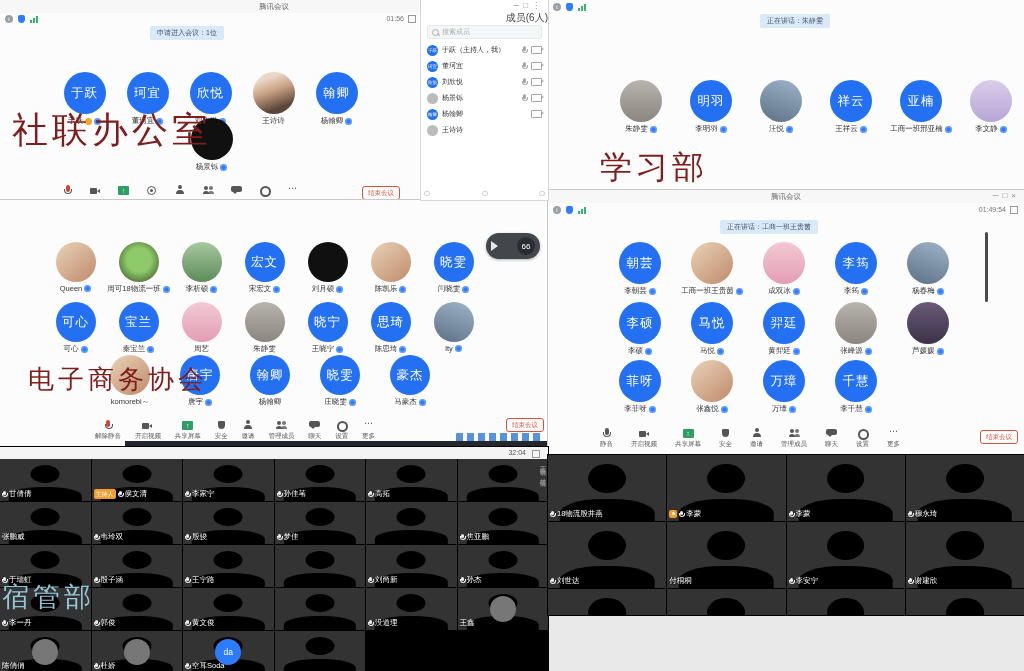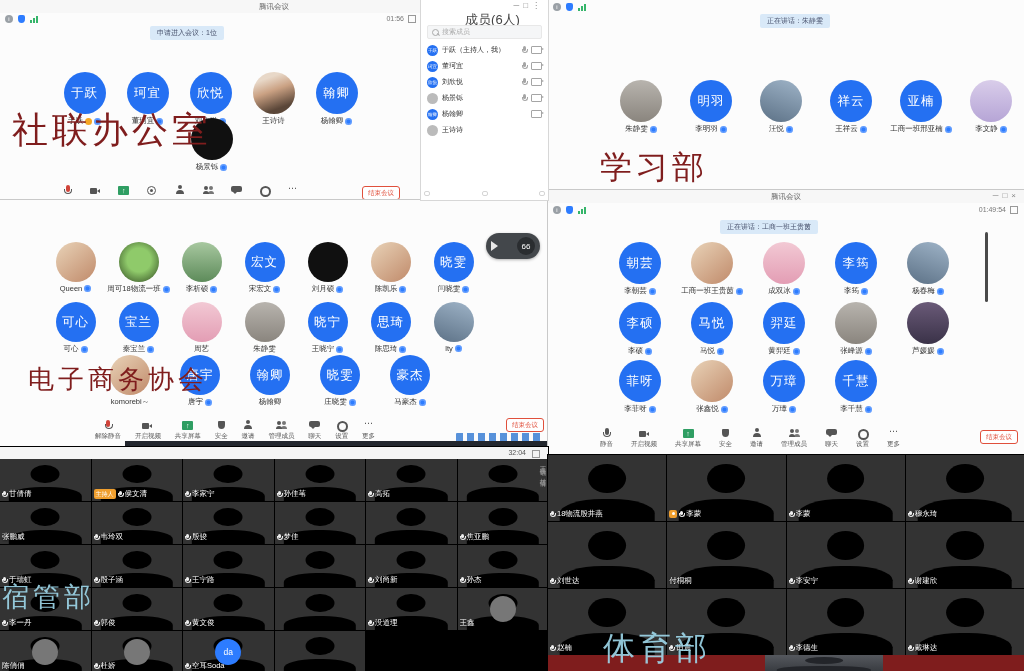--- a/index.html
+++ b/index.html
@@ -1,19 +1,19 @@
 <!DOCTYPE html>
 <html><head>
 <meta charset="utf-8">
 <style>
   html,body{margin:0;padding:0}
   body{width:1024px;height:671px;position:relative;overflow:hidden;background:#e9e9e9;
        font-family:"Liberation Sans","DejaVu Sans",sans-serif;-webkit-font-smoothing:antialiased}
   .panel{position:absolute;overflow:hidden;background:#fcfcfc;outline:1px solid #c9c9c9}
-  .dark{background:#7f1d1d;outline:1px solid #000}
+  .dark{background:#404040;outline:1px solid #000}
 
   
   .titlebar{position:absolute;left:0;right:0;top:0;height:13px;text-align:center;
             font-size:7.5px;color:#666;line-height:13px;background:#f7f7f7}
   .winctl{position:absolute;right:4px;top:1px;font-size:8px;color:#888;letter-spacing:4px}
   .statusrow{position:absolute;left:5px;display:flex;gap:5px;align-items:center}
   .info{width:8px;height:8px;border-radius:50%;background:#9aa0a6;color:#fff;font-size:6px;
         line-height:8px;text-align:center}
   .shld{width:7px;height:8px;background:#2d7cff;border-radius:2px 2px 50% 50%}
   .sig{display:flex;gap:1px;align-items:flex-end}
@@ -70,21 +70,21 @@
   .ic-chat::after{content:"";position:absolute;left:2px;top:7px;border:2px solid transparent;border-top-color:#555}
   .ic-gear::before{content:"";position:absolute;left:1px;top:1px;width:7px;height:7px;border:2px solid #555;border-radius:50%}
   .ic-rec::before{content:"";position:absolute;left:1px;top:1px;width:7px;height:7px;border:1.5px solid #555;border-radius:50%}
   .ic-rec::after{content:"";position:absolute;left:4px;top:4px;width:3px;height:3px;border-radius:50%;background:#555}
   .ic-more::before{content:"⋯";position:absolute;left:0;right:0;top:-2px;text-align:center;font-size:9px;color:#555}
   .end-btn{position:absolute;border:1px solid #e0503c;color:#e0503c;border-radius:3px;font-size:6.5px;
            padding:1.5px 5px;background:#fff;white-space:nowrap}
 
   
   #member{background:#fff;outline:1px solid #d7d7d7;z-index:5}
-  .m-title{position:absolute;left:16px;right:0;top:11px;text-align:center;font-size:13px;color:#444}
+  .m-title{position:absolute;left:16px;right:0;top:11px;text-align:right;font-size:10px;color:#444}
   .srch{position:absolute;left:6px;right:6px;top:25px;height:12px;background:#f5f6f7;border:1px solid #e8e8e8;
         border-radius:2px;display:flex;align-items:center;padding:0 4px;color:#aaa;font-size:7px;gap:3px}
   .lens{width:5px;height:5px;border:1px solid #aaa;border-radius:50%;position:relative;flex:none}
   .lens::after{content:"";position:absolute;left:4px;top:4px;width:3px;height:1px;background:#aaa;transform:rotate(45deg)}
   .mlist{position:absolute;left:0;right:0;top:42px}
   .mrow{display:flex;align-items:center;padding:2.5px 6px;gap:4px;height:11px}
   .m-av{width:11px;height:11px;border-radius:50%;flex:none;font-size:4.5px;color:#fff;display:flex;
         align-items:center;justify-content:center;background:#bbb}
   .m-av.init{background:#2470f2}
   .mname{font-size:7px;color:#333;white-space:nowrap;overflow:hidden;flex:1}
@@ -990,21 +990,21 @@
 
         <div class="tag">
 
           <span class="nm"></span>
         </div>
       </div>
     </div>
   <div class="wm wm-dark" style="left:2px;top:132px;font-size:27px;z-index:3">宿管部</div>
 </div>
 
-<div class="panel dark" id="br" style="left:548px;top:455px;width:476px;height:216px">
+<div class="panel dark" id="br" style="left:548px;top:455px;width:476px;height:160px">
   <div class="vgrid">
 
   <div class="cell">
         <div class="tag">
 
           <span class="cmic"></span>
           <span class="nm">18物流殷井燕</span>
         </div>
       </div>
       <div class="cell">

